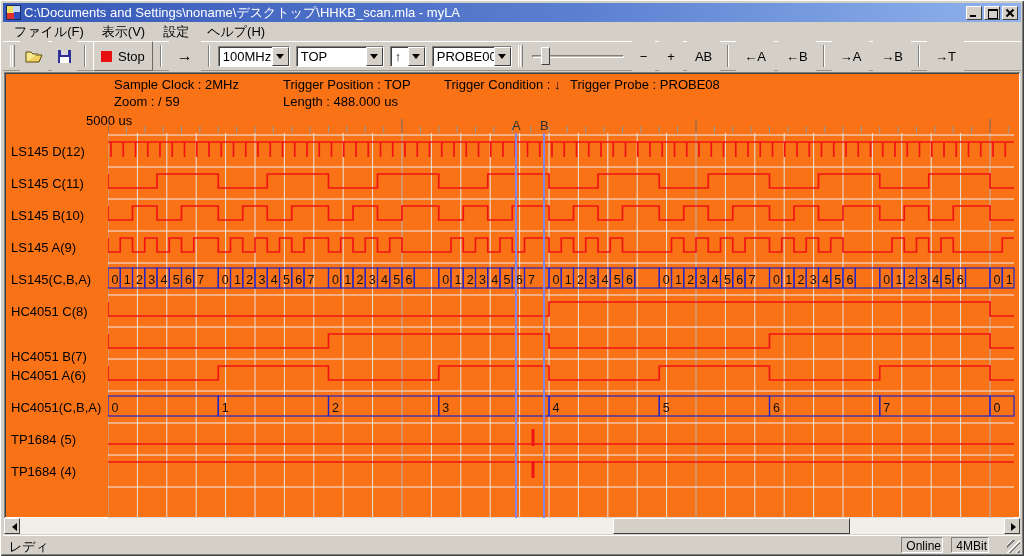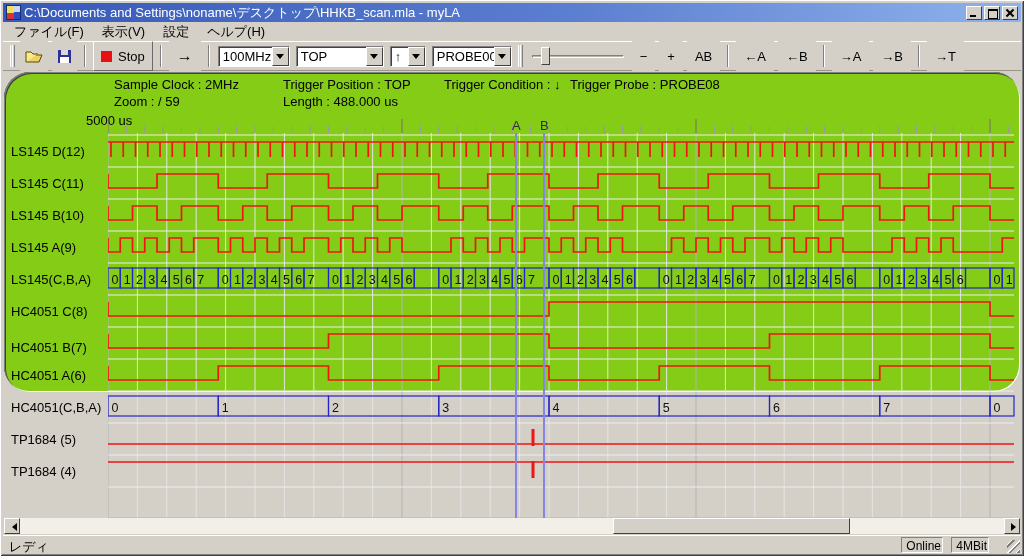--- a/index.html
+++ b/index.html
@@ -38,22 +38,22 @@
     box-shadow:inset 1px 1px 0 #404040;display:flex;align-items:stretch;}
   .combo .val{font-size:13px;color:#000;padding:2px 3px 0 4px;flex:1;white-space:nowrap;overflow:hidden;}
   .combo .drop{width:17px;background:#d4d0c8;border:1px solid;border-color:#ffffff #404040 #404040 #ffffff;
     display:flex;align-items:center;justify-content:center;}
   .combo .drop::after{content:"";border:4px solid transparent;border-top:5px solid #000;margin-top:4px;}
   .slider{position:relative;width:92px;height:22px;margin:0 6px;}
   .slider .track{position:absolute;left:0;right:0;top:10px;height:3px;border:1px solid;border-color:#808080 #fff #fff #808080;background:#b8b4ac;}
   .slider .thumb{position:absolute;left:9px;top:2px;width:9px;height:18px;background:#d4d0c8;
     border:1px solid;border-color:#ffffff #404040 #404040 #ffffff;}
   
-  .client{position:absolute;left:4px;top:72px;width:1016px;height:320px;background:#84cc16;
-    box-shadow:inset 1px 1px 0 #808080, inset -1px -1px 0 #ffffff, inset 2px 2px 0 #404040;border-radius:26px;}
+  .client{position:absolute;left:4px;top:72px;width:1016px;height:446px;background:#f97316;
+    box-shadow:inset 1px 1px 0 #808080, inset -1px -1px 0 #ffffff, inset 2px 2px 0 #404040;}
   .info-text{position:absolute;font-size:13px;color:#000;white-space:nowrap;}
   .ch-label{position:absolute;left:7px;width:98px;font-size:13px;color:#000;white-space:nowrap;}
   #plot{position:absolute;left:104px;top:40px;}
   
   .hscroll{position:absolute;left:4px;top:518px;width:1016px;height:16px;background:#f1efe7;}
   .sbtn{position:absolute;top:0;width:16px;height:16px;background:#d4d0c8;border:1px solid;
     border-color:#ffffff #404040 #404040 #ffffff;}
   .sbtn::after{content:"";position:absolute;top:4px;border:4px solid transparent;}
   .sbtn.left{left:0;} .sbtn.left::after{left:3px;border-right:5px solid #000;}
   .sbtn.right{right:0;} .sbtn.right::after{left:6px;border-left:5px solid #000;}
@@ -162,21 +162,21 @@
     <div class="info-text" style="left:110px;top:22px;">Zoom : /  59</div>
     <div class="info-text" style="left:279px;top:22px;">Length : 488.000 us</div>
     <div class="info-text" style="left:82px;top:41px;">5000 us</div>
     <div id="channel-labels">
         <div class="ch-label" style="top: 72px;">LS145 D(12)</div>
         <div class="ch-label" style="top: 104px;">LS145 C(11)</div>
         <div class="ch-label" style="top: 136px;">LS145 B(10)</div>
         <div class="ch-label" style="top: 168px;">LS145 A(9)</div>
         <div class="ch-label" style="top: 200px;">LS145(C,B,A)</div>
         <div class="ch-label" style="top: 232px;">HC4051 C(8)</div>
-        <div class="ch-label" style="top: 268px;">HC4051 B(7)</div>
+        <div class="ch-label" style="top: 277px;">HC4051 B(7)</div>
         <div class="ch-label" style="top: 296px;">HC4051 A(6)</div>
         <div class="ch-label" style="top: 328px;">HC4051(C,B,A)</div>
         <div class="ch-label" style="top: 360px;">TP1684 (5)</div>
         <div class="ch-label" style="top: 392px;">TP1684 (4)</div>
       </div>
     <svg id="plot" width="908" height="406" viewBox="108 112 908 406">
         <g>
           <line x1="108" y1="119" x2="108" y2="133" stroke="#6e6e6e" stroke-width="1"></line>
           <line x1="126.375" y1="126" x2="126.375" y2="133" stroke="#9a9a9a" stroke-width="1"></line>
           <line x1="144.75" y1="126" x2="144.75" y2="133" stroke="#9a9a9a" stroke-width="1"></line>

